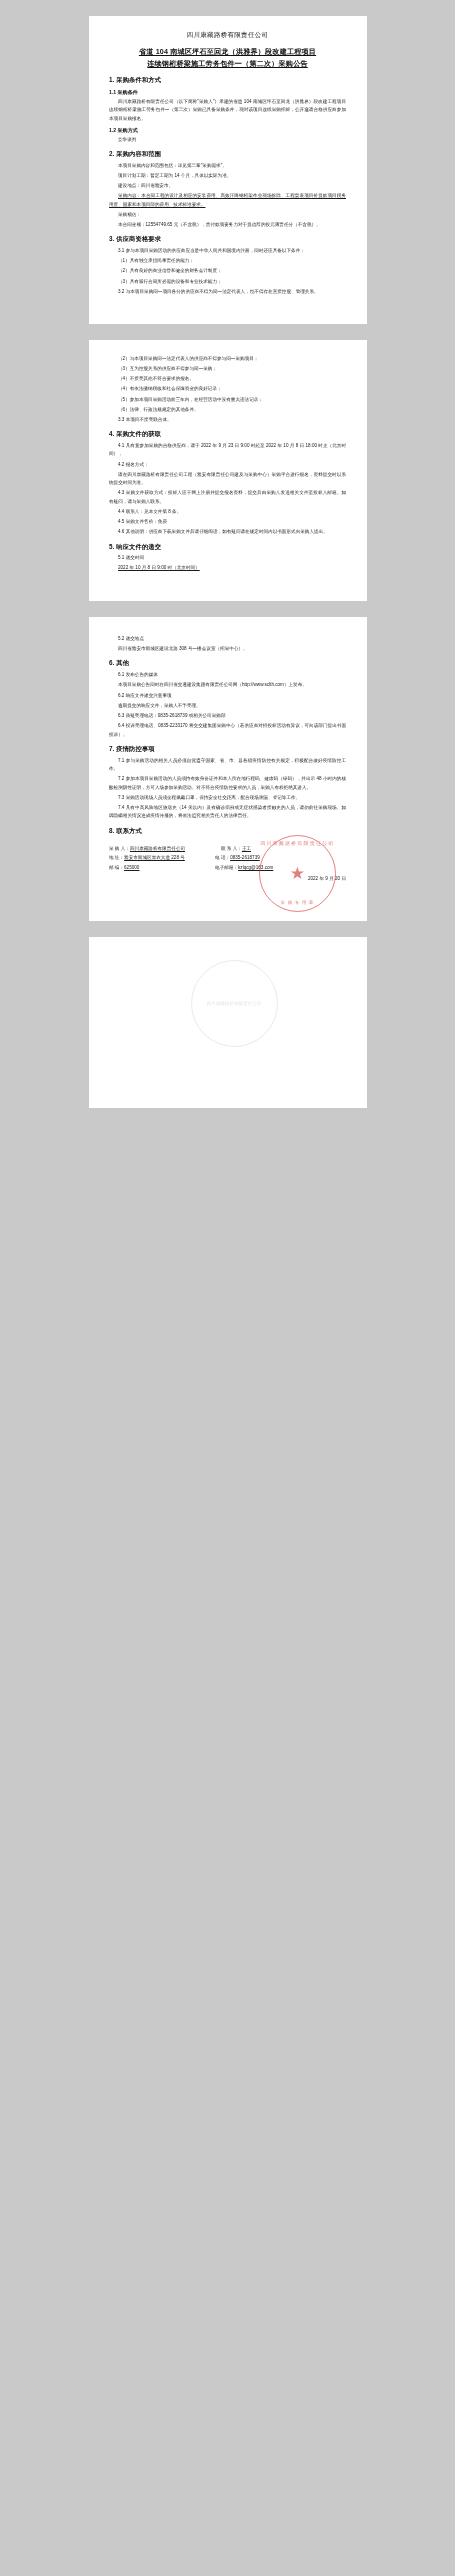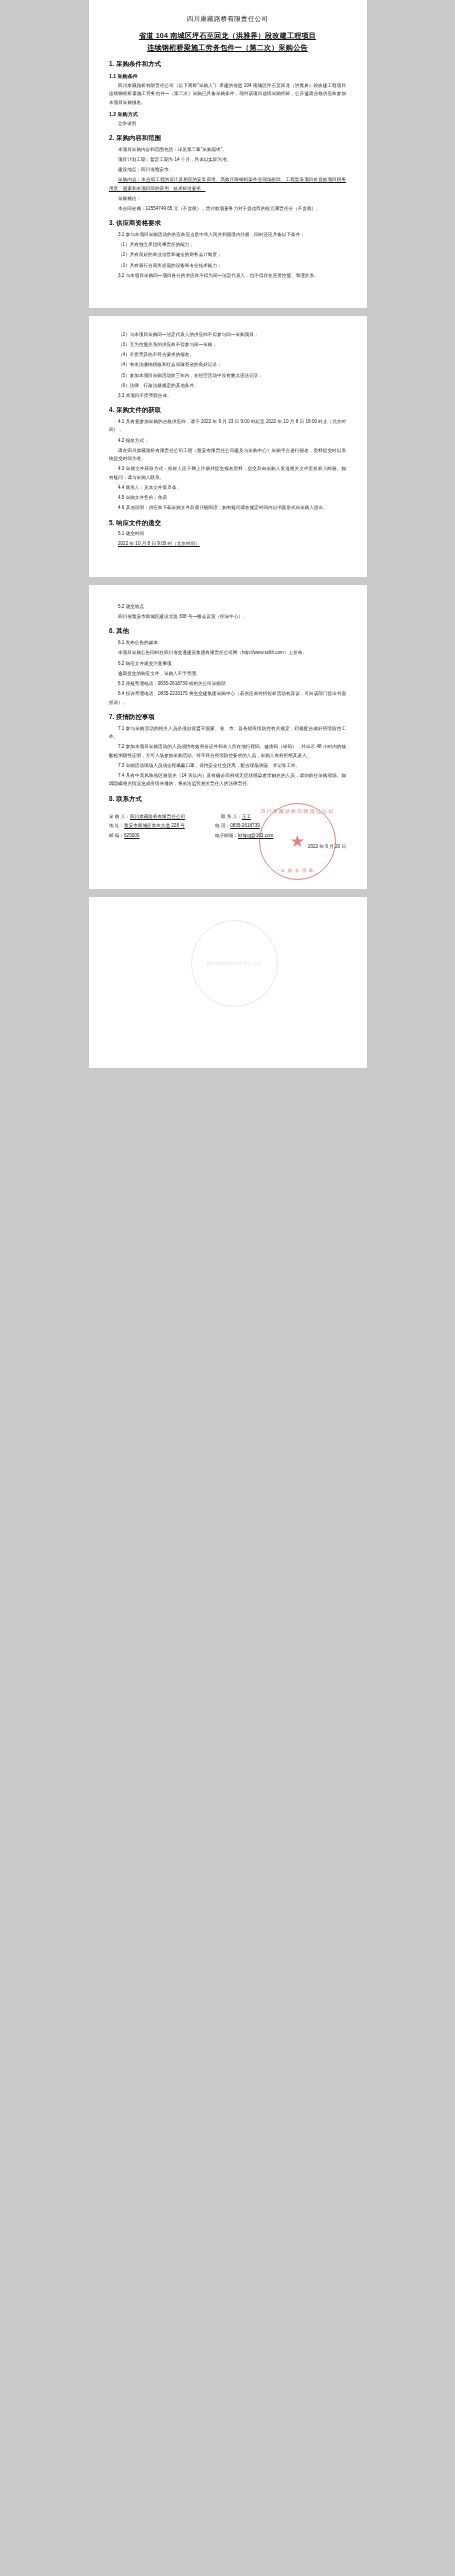--- a/index.html
+++ b/index.html
@@ -1,19 +1,19 @@
 <!DOCTYPE html>
 <html style="font-size:9px"><head>
 <meta charset="utf-8">
 <style>
   html,body{margin:0;padding:0;background:#c9c9c9;}
   body{font-family:"Liberation Sans","DejaVu Sans",sans-serif;}
   .page-wrap{width:455px;margin:0 auto;background:#c9c9c9;}
   .sheet{
-    width:278px;margin:0 auto;background:#ffffff;
+    width:278px;margin:16px auto;background:#ffffff;
     padding:15px 20.5px 17px 20.5px;position:relative;
     box-sizing:border-box;
   }
   .sheet + .sheet{margin-top:8px;}
   .company{
     text-align:center;font-size:6.5px;color:#1a1a1a;letter-spacing:0.3px;
     margin-bottom:6.8px;
   }
   .title-line{
     text-align:center;font-weight:bold;font-size:7.1px;color:#111;

